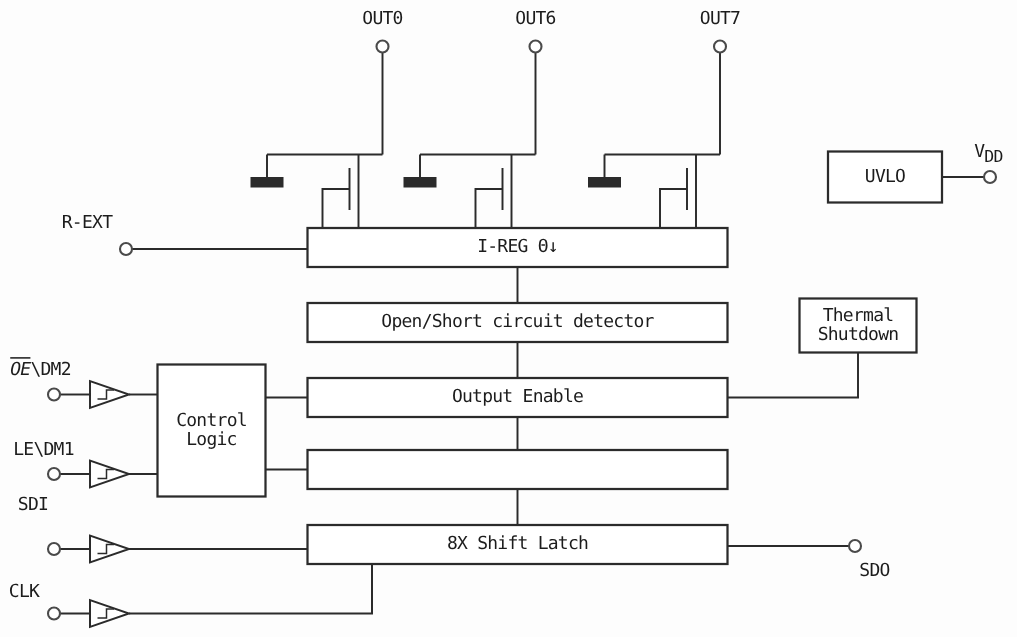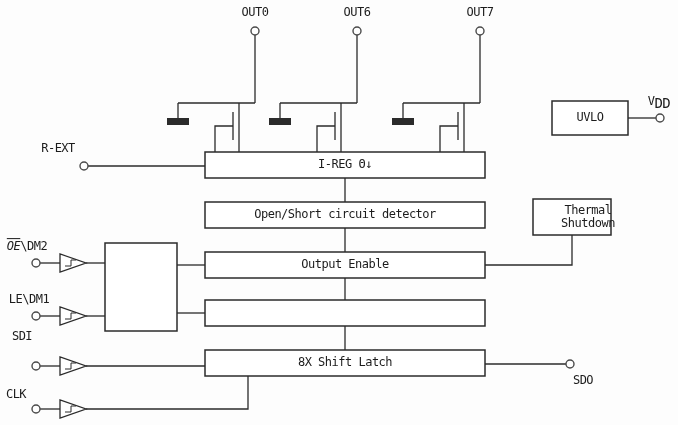--- a/index.html
+++ b/index.html
@@ -16,21 +16,21 @@
     position:absolute;
     transform:translate(-50%,-50%);
     font-size:12px;
     letter-spacing:-0.5px;
     white-space:nowrap;
     text-align:center;
     line-height:1.15;
   }
   .lbl.two-line{line-height:1.1;}
   .overline{text-decoration:overline;font-style:italic;}
-  .sub{font-size:14px;vertical-align:-3px;letter-spacing:-0.5px;}
+  .sub{font-size:11px;vertical-align:-3px;letter-spacing:-0.5px;}
 </style>
 </head>
 <body>
 
 <div id="diagram">
 
   <svg id="wires" width="680" height="425" viewBox="0 0 680 425">
 
     <g stroke="#2b2b2b" stroke-width="1.3" fill="none">
 
@@ -140,21 +140,25 @@
   <div class="lbl" style="left:29px;top:300px">LE\DM1</div>
   <div class="lbl" style="left:22px;top:337px">SDI</div>
   <div class="lbl" style="left:16px;top:395px">CLK</div>
   <div class="lbl" style="left:583px;top:381px">SDO</div>
 
   <div class="lbl" style="left:345px;top:165px">I-REG Θ↓</div>
   <div class="lbl" style="left:345px;top:215px">Open/Short circuit detector</div>
   <div class="lbl" style="left:345px;top:265px">Output Enable</div>
   <div class="lbl" style="left:345px;top:363px">8X Shift Latch</div>
 
-  <div class="lbl two-line" style="left:588px;top:217px">
+  <div class="lbl two-line" style="left:572px;top:217px">
     <div>Thermal</div>
     <div>Shutdown</div>
   </div>
 
+  <div class="lbl two-line" style="left:141px;top:287px">
+    <div>Control</div>
+    <div>Logic</div>
+  </div>
 
   <div class="lbl" style="left:590px;top:118px">UVLO</div>
 
 </div>
 
 </body></html>

